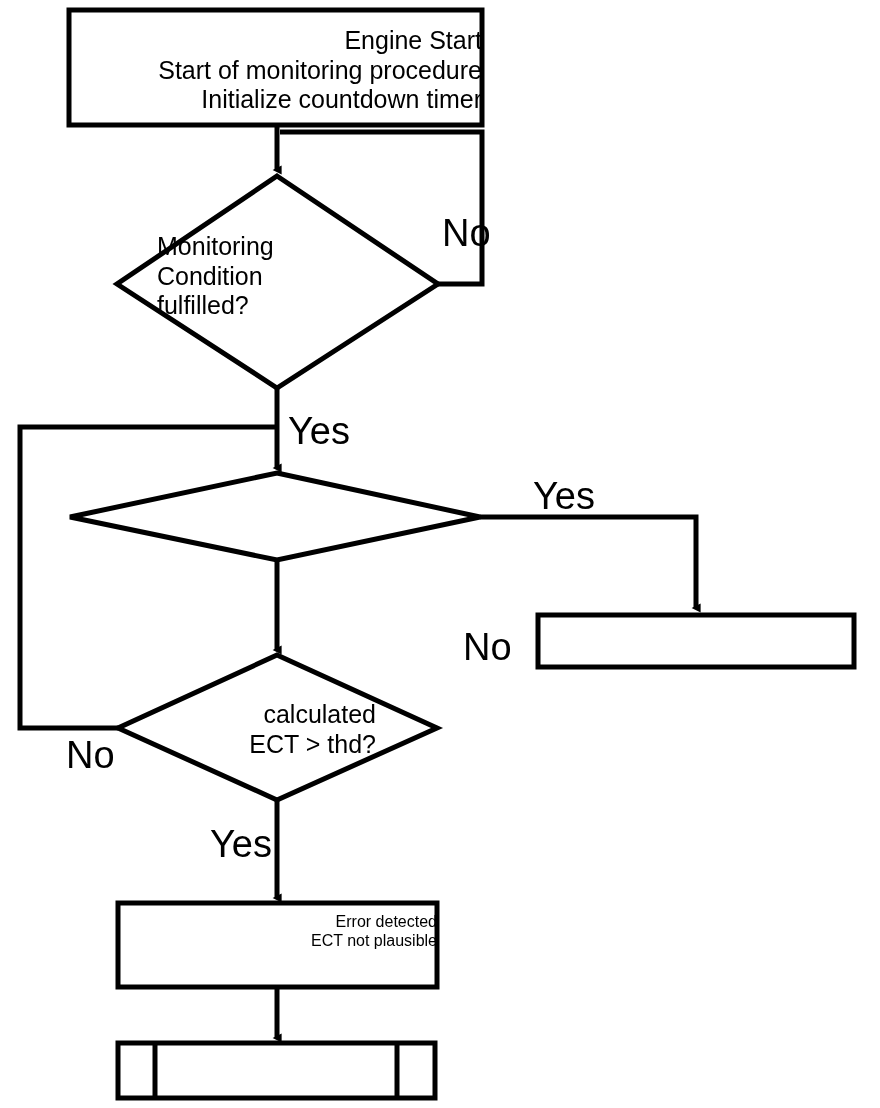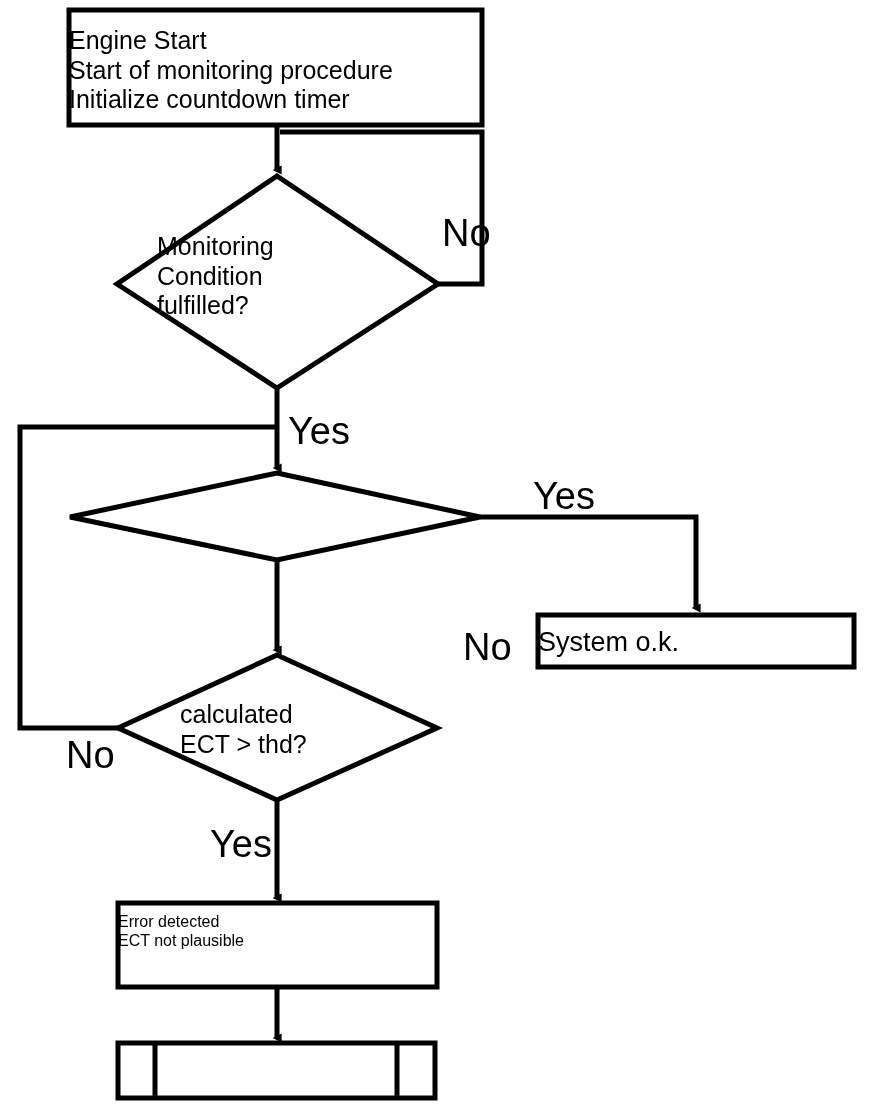--- a/index.html
+++ b/index.html
@@ -17,21 +17,21 @@
   }
   #flow-svg {
     position: absolute;
     left: 0;
     top: 0;
     width: 880px;
     height: 1108px;
   }
   .shape-text {
     position: absolute;
-    text-align: left;
+    text-align: right;
     color: #000000;
     line-height: 1.18;
     white-space: pre-line;
     pointer-events: none;
   }
   .edge-label {
     position: absolute;
     color: #000000;
     white-space: nowrap;
     font-size: 38px;
@@ -101,21 +101,20 @@
 Initialize countdown timer</div>
 
   <div class="shape-text t-dia1">Monitoring
 Condition
 fulfilled?</div>
 
 
   <div class="shape-text t-dia3">calculated
 ECT &gt; thd?</div>
 
-  <div class="shape-text t-sysok">System o.k.</div>
 
   <div class="shape-text t-err">Error detected
 ECT not plausible</div>
 
 
   <div class="edge-label lbl-no1">No</div>
 
   <div class="edge-label lbl-yes1">Yes</div>
 
   <div class="edge-label lbl-yes2">Yes</div>

